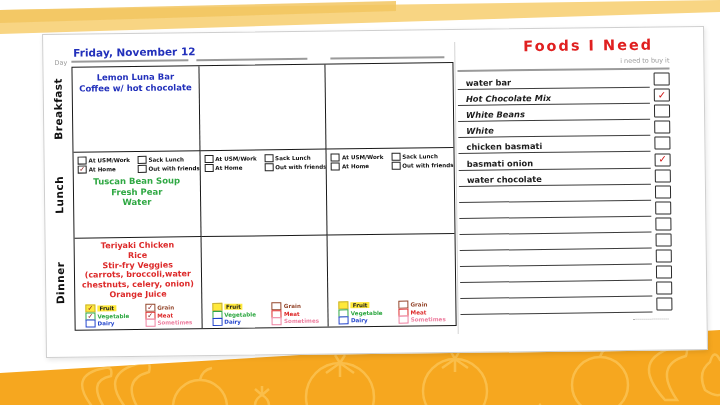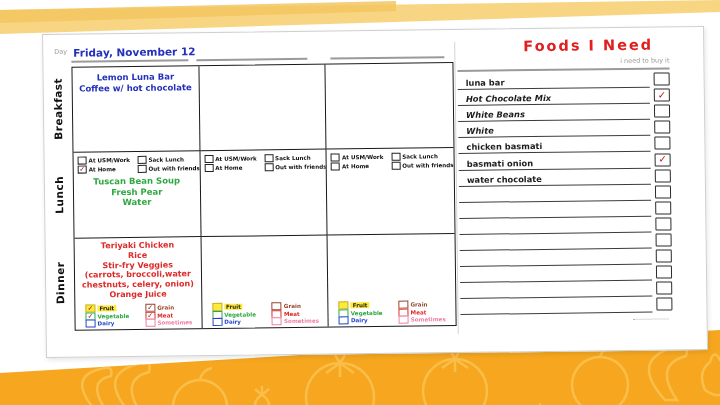--- a/index.html
+++ b/index.html
@@ -12,21 +12,21 @@
   .band-top-dark{position:absolute;left:0;top:0;width:720px;height:26px;background:#f2c660;
             clip-path:polygon(0 10px,55% 1px,55% 11px,0 23px);opacity:.85;}
   .band-bottom{position:absolute;left:0;bottom:0;width:720px;height:80px;}
 
   
   .paper{position:absolute;left:44px;top:30px;width:660px;height:322px;background:#fff;
          border:1px solid #cfcfcf;box-shadow:1px 2px 5px rgba(0,0,0,.10);
          transform:rotate(-0.7deg);}
 
   
-  .day-label{position:absolute;left:11px;top:13px;font-size:6.5px;color:#9a9a9a;}
+  .day-label{position:absolute;left:11px;top:24px;font-size:6.5px;color:#9a9a9a;}
   .date-text{position:absolute;left:30px;top:12px;font-size:10.5px;font-weight:bold;color:#2230bb;}
   .u-line{position:absolute;border-bottom:2px solid #9a9a9a;height:0;}
   .u1{left:28px;top:26px;width:117px;}
   .u2{left:153px;top:26px;width:111px;}
   .u3{left:287px;top:26px;width:114px;}
 
   
   .grid{position:absolute;left:28px;top:32px;width:380px;height:262px;border:1.7px solid #1a1a1a;
         display:grid;grid-template-columns:1fr 1fr 1fr;grid-template-rows:85px 86px 1fr;background:#fff;}
   .cell{position:relative;border-right:1.2px solid #1a1a1a;border-bottom:1.2px solid #1a1a1a;overflow:hidden;}
@@ -331,21 +331,21 @@
     </div>
 
     <div class="divider"></div>
     <div class="shop-title">Foods I Need</div>
     <div class="shop-sub">i need to buy it</div>
     <div class="shop-hline"></div>
 
     <div class="shop-rows">
       <div class="srow">
           <div class="wline"></div>
-          <span class="lab">luna bar</span>
+          <span class="lab">water bar</span>
           <span class="sbox" data-checked="false"></span>
         </div>
       <div class="srow script">
           <div class="wline"></div>
           <span class="lab">Hot Chocolate Mix</span>
           <span class="sbox" data-checked="true"></span>
         </div>
       <div class="srow script">
           <div class="wline"></div>
           <span class="lab">White Beans</span>

